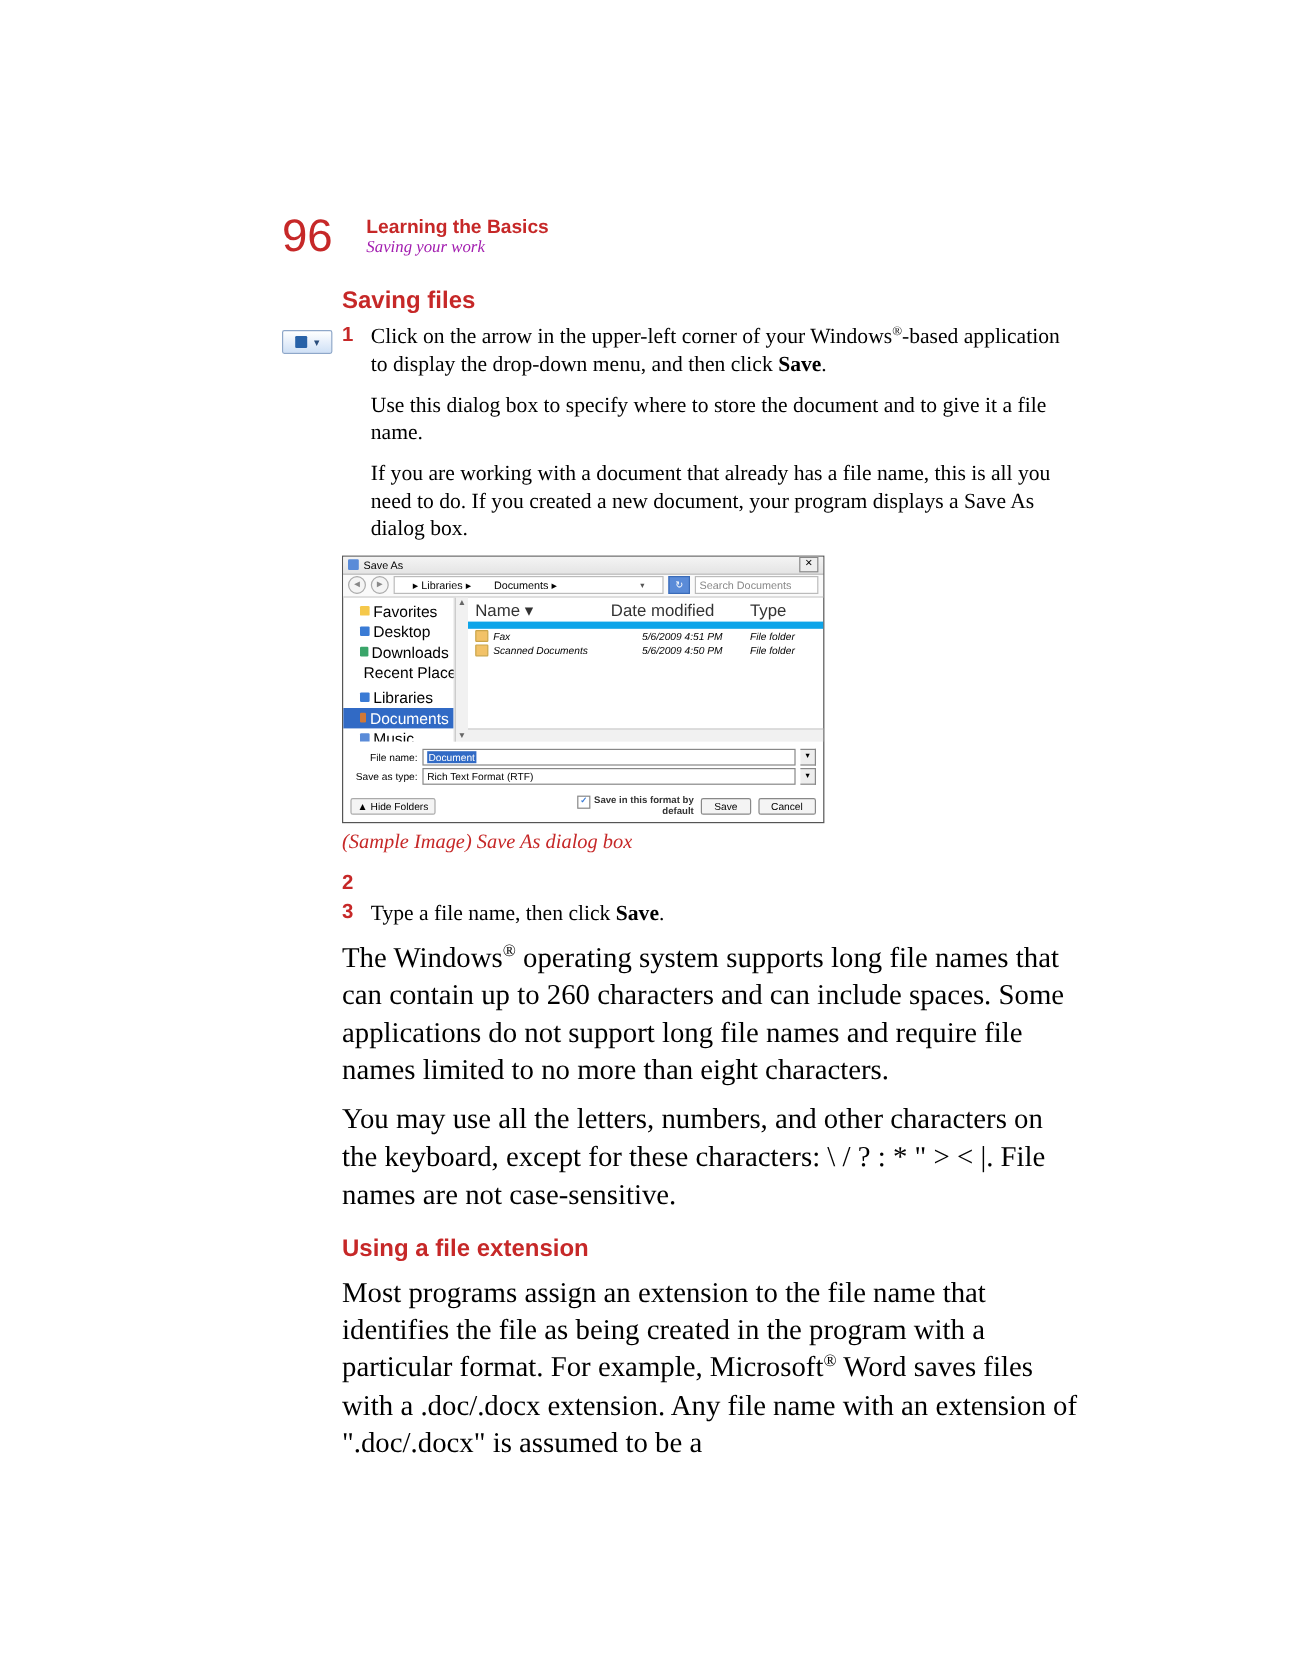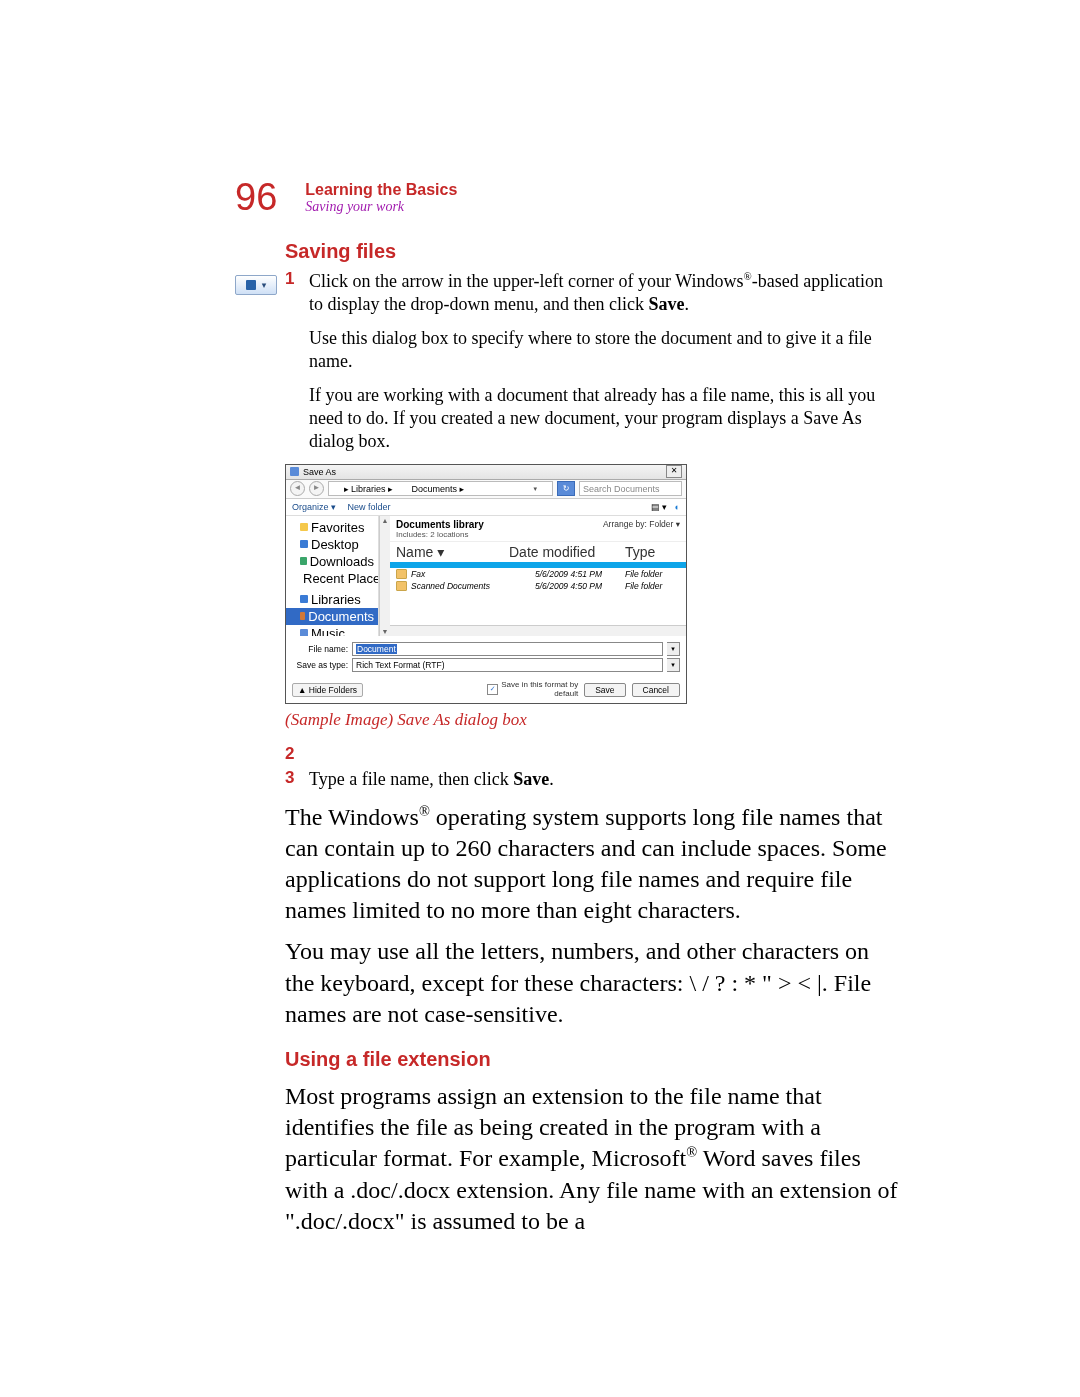--- a/index.html
+++ b/index.html
@@ -337,26 +337,27 @@
   }
   .hide-folders {
     border: 1px solid #aaa;
     padding: 1px 5px;
     background: #f4f4f4;
     border-radius: 2px;
   }
   .chk-wrap {
     margin-left: auto;
     display: flex;
-    align-items: center;
+    align-items: flex-start;
     gap: 3px;
     font-size: 8px;
     color: #333;
     text-align: right;
     line-height: 1.1;
+    font-weight: bold;
   }
   .chk {
     width: 9px; height: 9px; border: 1px solid #888; background: #fff;
     font-size: 7px; text-align: center; line-height: 8px; color: #3a7bd5;
   }
   .btn {
     border: 1px solid #888;
     padding: 1px 10px;
     background: #f4f4f4;
     border-radius: 2px;
@@ -406,29 +407,20 @@
           <span>▸ Libraries ▸</span>
           <span>Documents ▸</span>
           <span class="path-drop" style="margin-left:auto">▾</span>
         </div>
         <span class="nav-go">↻</span>
         <div class="nav-search">
           <span>Search Documents</span>
         </div>
       </div>
 
-      <div class="dlg-toolbar">
-        <span class="tool-l">Organize ▾</span>
-        <span style="width:12px"></span>
-        <span class="tool-l">New folder</span>
-        <span class="right">
-          <span class="tool-icon">▤ ▾</span>
-          <span class="tool-icon" style="color:#1a7bd5">◐</span>
-        </span>
-      </div>
 
       <div class="dlg-body">
 
         <div class="dlg-side">
           <div class="side-item">
               <span class="ic ic-star"></span>
               <span>Favorites</span>
             </div>
           <div class="side-item">
               <span class="ic ic-desk"></span>
@@ -466,30 +458,20 @@
           <div style="height:4px"></div>
           <div class="side-item"></div>
 
         </div>
         <div class="side-scroll">
           <span>▲</span>
           <span style="margin-top:auto">▼</span>
         </div>
 
         <div class="dlg-main">
-          <div class="lib-head">
-            <div>
-              <div class="lib-title">Documents library</div>
-              <div class="lib-sub">Includes: 2 locations</div>
-            </div>
-            <div class="arrange">
-              <span>Arrange by:</span>
-              <span>Folder ▾</span>
-            </div>
-          </div>
           <div class="cols">
             <div class="col-name">Name ▾</div>
             <div class="col-date">Date modified</div>
             <div class="col-type">Type</div>
           </div>
           <div class="rows">
             <div class="row">
               <span class="ic-folder"></span>
               <span class="col-name" style="flex:1">Fax</span>
               <span class="col-date">5/6/2009 4:51 PM</span>

